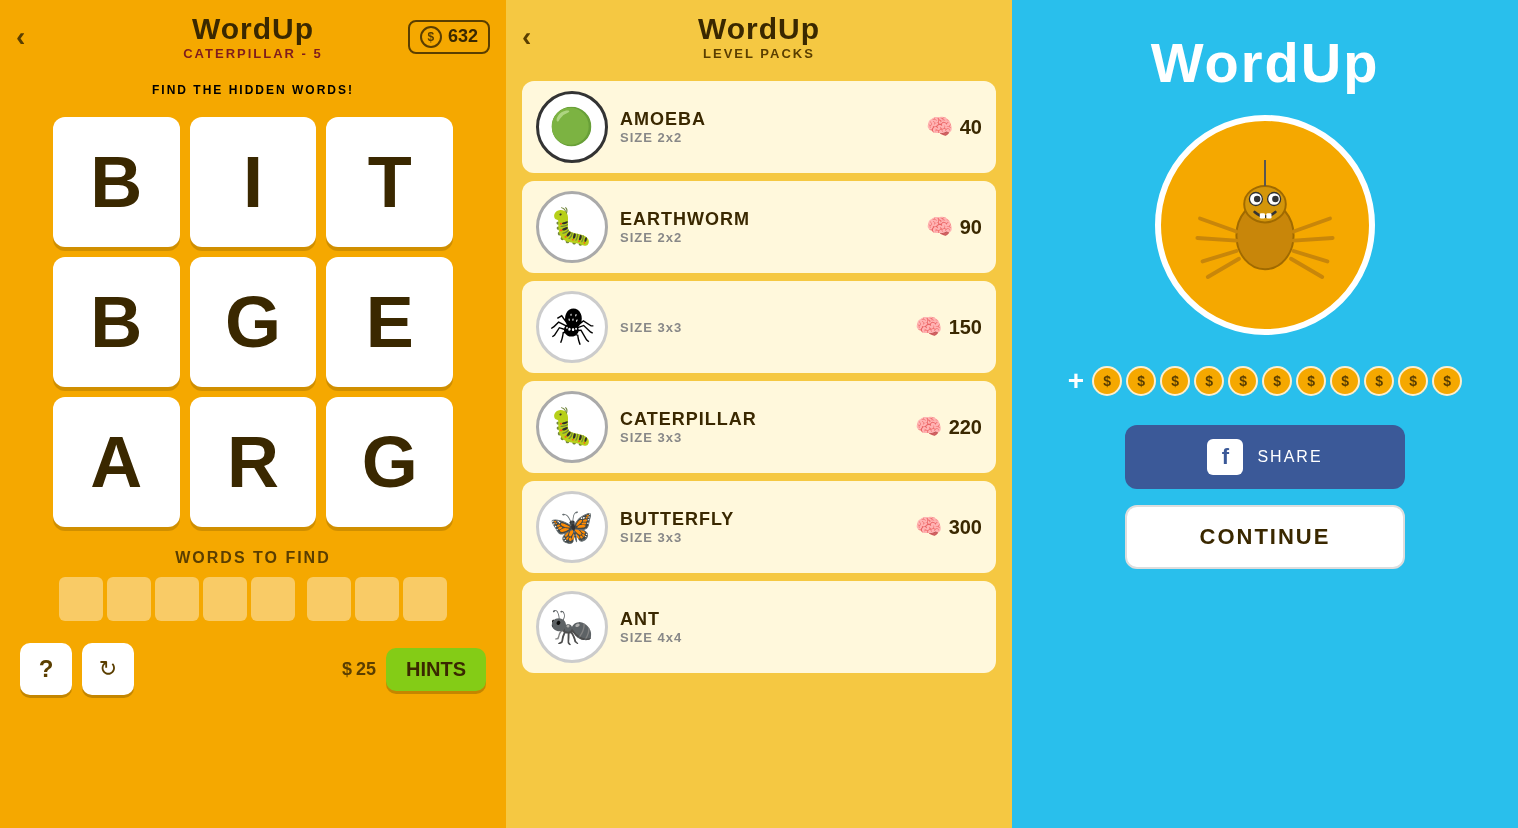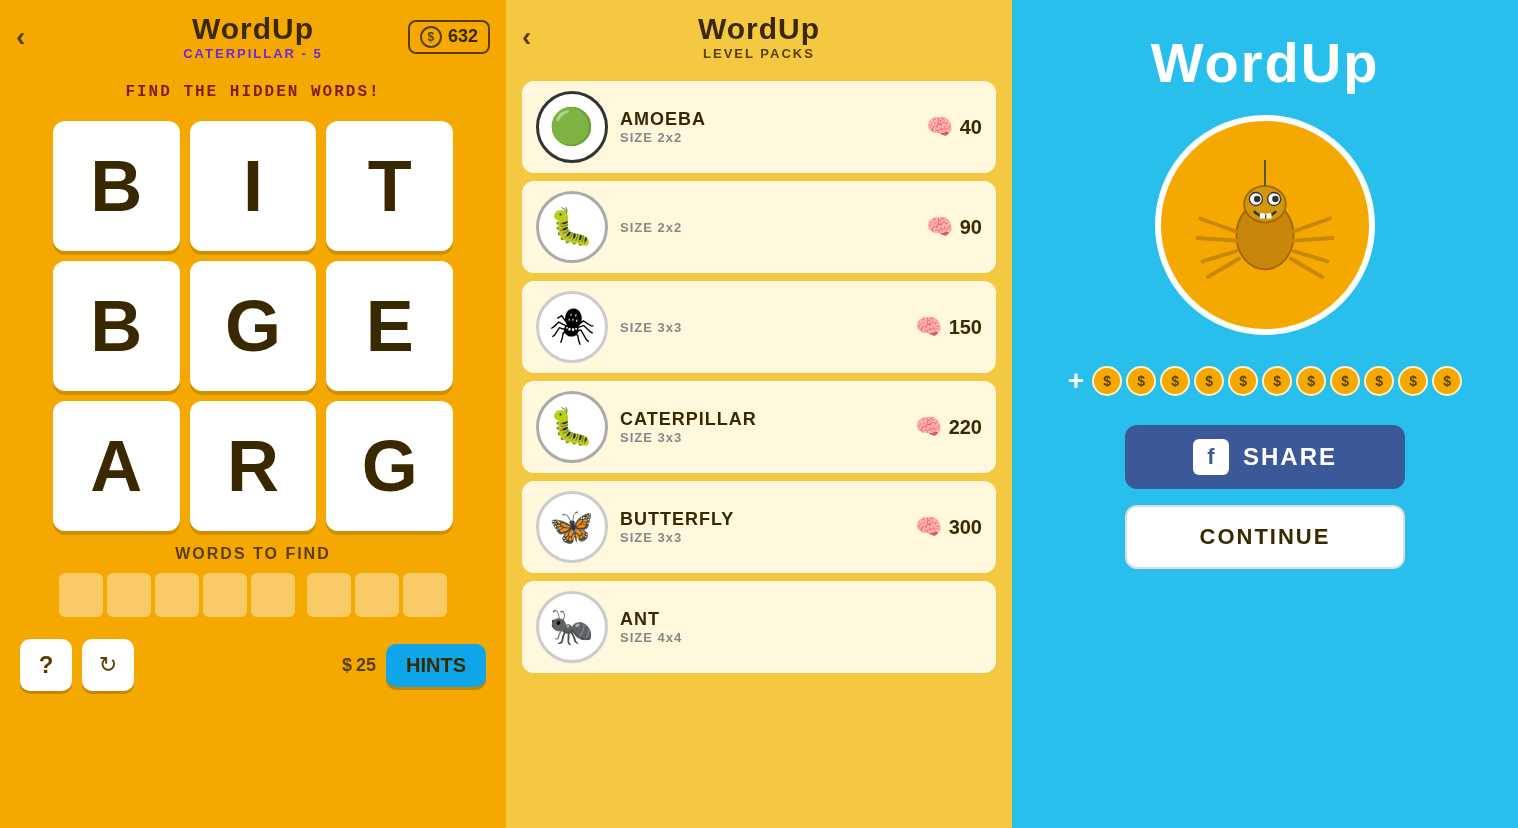--- a/index.html
+++ b/index.html
@@ -49,21 +49,21 @@
     .wordup-title {
       font-size: 30px;
       font-weight: 900;
       color: #3a2800;
       letter-spacing: 1px;
     }
 
     .subtitle {
       font-size: 13px;
       font-weight: 700;
-      color: #6d28d9;
+      color: #7f1d1d;
       letter-spacing: 2px;
     }
 
     .coins-badge {
       position: absolute;
       right: 16px;
       display: flex;
       align-items: center;
       border: 2px solid #5a3e00;
       border-radius: 8px;
@@ -86,26 +86,25 @@
       margin-right: 6px;
     }
 
     .coins-value {
       font-size: 18px;
       font-weight: bold;
       color: #3a2800;
     }
 
     .find-words-label {
-      font-size: 16px;
+      font-size: 12px;
       font-weight: 800;
-      color: #7f1d1d;
+      color: #000000;
       letter-spacing: 2px;
       margin: 10px 0;
-      font-family: Liberation Mono, monospace;
     }
 
     .grid {
       display: grid;
       grid-template-columns: repeat(3, 1fr);
       grid-template-rows: repeat(3, 1fr);
       gap: 10px;
       padding: 10px;
       width: 420px;
       height: 430px;
@@ -121,21 +120,21 @@
       font-weight: 900;
       color: #3a2800;
       box-shadow: 0 4px 0 rgba(0,0,0,0.15);
     }
 
     .words-to-find-label {
       font-size: 16px;
       font-weight: 800;
       color: #5a3e00;
       letter-spacing: 2px;
-      margin: 4px 0 10px;
+      margin: 12px 0 10px;
     }
 
     .word-slots {
       display: flex;
       gap: 12px;
       margin-bottom: 12px;
     }
 
     .word-slot-group {
       display: flex;
@@ -190,21 +189,21 @@
       display: flex;
       align-items: center;
       gap: 4px;
       font-size: 18px;
       font-weight: bold;
       color: #5a3e00;
       margin-left: auto;
     }
 
     .hints-label-btn {
-      background: #0ea5e9;
+      background: #84cc16;
       border-radius: 10px;
       padding: 10px 20px;
       font-size: 20px;
       font-weight: 800;
       color: #3a2800;
       cursor: pointer;
       box-shadow: 0 3px 0 rgba(0,0,0,0.2);
     }
 
     
@@ -375,22 +374,22 @@
       border-radius: 6px;
       display: flex;
       align-items: center;
       justify-content: center;
       font-size: 22px;
       font-weight: 900;
       color: #3B5998;
     }
 
     .share-label {
-      font-size: 24px;
-      font-weight: 700;
+      font-size: 16px;
+      font-weight: 400;
       color: white;
       letter-spacing: 2px;
     }
 
     .continue-btn {
       width: 280px;
       height: 64px;
       background: white;
       border-radius: 12px;
       display: flex;
@@ -492,20 +491,21 @@
           <div class="level-size">SIZE 2x2</div>
         </div>
         <div class="level-score">
           <span style="font-size:22px">🧠</span>
           <span>40</span>
         </div>
       </div>
       <div class="level-item">
         <div class="level-icon-circle" style="border-color: rgb(170, 170, 170); font-size: 36px;">🐛</div>
         <div class="level-info">
+          <div class="level-name">EARTHWORM</div>
           <div class="level-size">SIZE 2x2</div>
         </div>
         <div class="level-score">
           <span style="font-size:22px">🧠</span>
           <span>90</span>
         </div>
       </div>
       <div class="level-item">
         <div class="level-icon-circle" style="border-color: rgb(204, 204, 204); font-size: 36px;">🕷</div>
         <div class="level-info">

